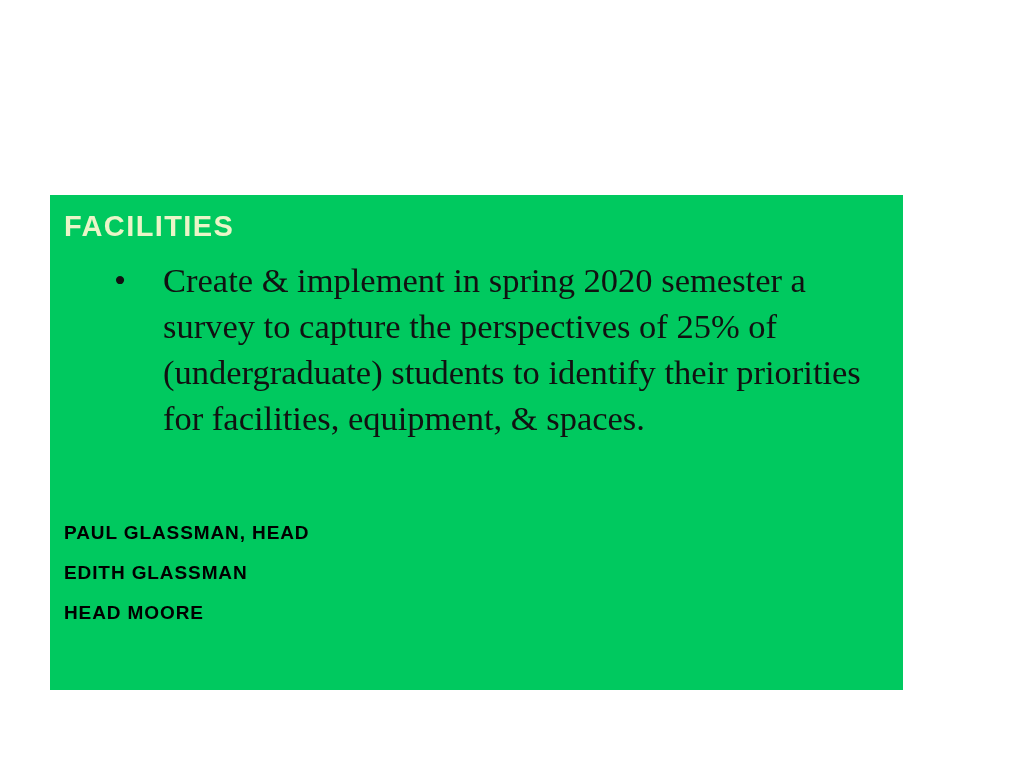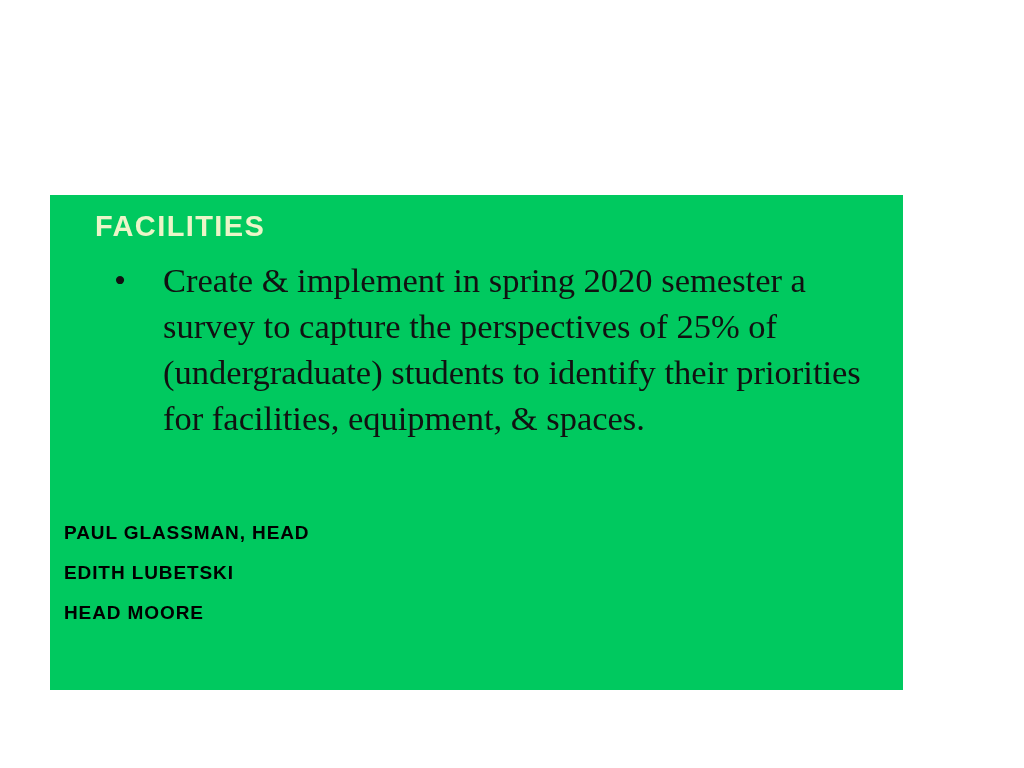--- a/index.html
+++ b/index.html
@@ -47,21 +47,20 @@
   #panel-heading {
     position: absolute;
     left: 14px;
     top: 15px;
     font-family: "Liberation Sans", sans-serif;
     font-size: 29px;
     font-weight: bold;
     letter-spacing: 1.4px;
     color: #ebf5c8;
     white-space: nowrap;
-    margin-left: 31px;
   }
 
   
   #bullet-list {
     position: absolute;
     left: 0px;
     top: 62px;
     width: 853px;
     margin: 0;
     padding: 0;
@@ -118,18 +117,18 @@
 
     <ul id="bullet-list">
       <li class="bullet-item">
         <span class="bullet-marker">•</span>
         <span class="bullet-text">Create &amp; implement in spring 2020 semester a survey to capture the perspectives of 25% of (undergraduate) students to identify their priorities for facilities, equipment, &amp; spaces.</span>
       </li>
     </ul>
 
     <ul id="member-list">
       <li class="member-item">PAUL GLASSMAN, HEAD</li>
-      <li class="member-item">EDITH LUBETSKI</li>
+      <li class="member-item">EDITH GLASSMAN</li>
       <li class="member-item">HEAD MOORE</li>
     </ul>
 
   </div>
 </div>
 
 </body></html>

